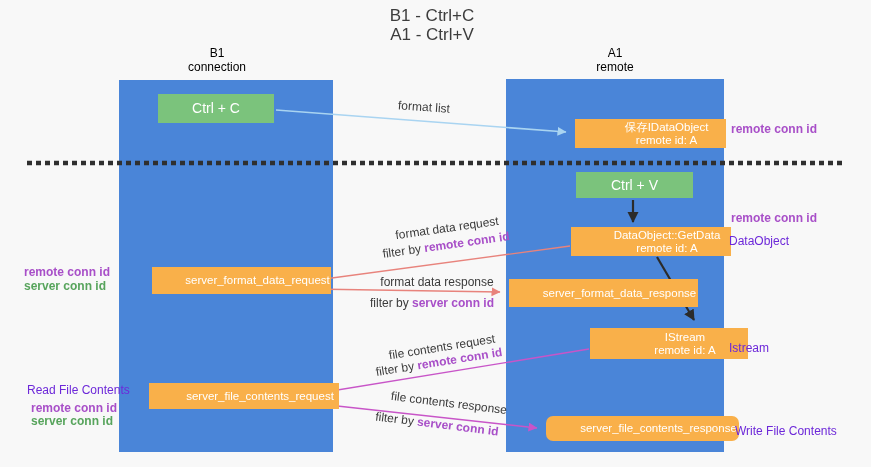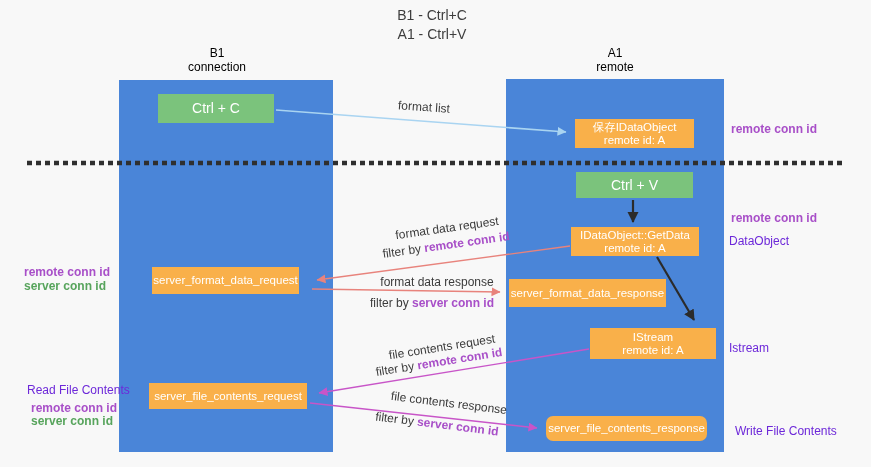--- a/index.html
+++ b/index.html
@@ -1,31 +1,31 @@
 <!DOCTYPE html>
 <html><head>
 <meta charset="utf-8">
 <style>
   html,body { margin:0; padding:0; }
   body { font-family:"Liberation Sans", sans-serif; background:#f8f8f8; }
   .canvas { position:relative; width:871px; height:467px; background:#f8f8f8; overflow:hidden; }
 
   .title-block { position:absolute; left:306px; top:6px; width:252px; text-align:center;
-                 font-size:14px; line-height:19px; color:#3d3d3d; }
+                 font-size:17px; line-height:19px; color:#3d3d3d; }
 
   .col { position:absolute; background:#4a85d8; z-index:1; }
   .col-header { position:absolute; text-align:center; font-size:12px; line-height:14px;
                 color:#000000; z-index:2; }
 
   .arrow-layer { position:absolute; left:0; top:0; z-index:3; }
 
   .box { position:absolute; display:flex; flex-direction:column; align-items:center;
          justify-content:center; color:#ffffff; text-align:center; z-index:4;
          font-size:11.5px; line-height:13px; white-space:nowrap; }
-  .box.orange { background:#f9b04a; }
+  .box.orange { background:#f9b04a;padding-left:32px; }
   .box.green  { background:#7bc37c; font-size:14px; }
 
   .flow-label { position:absolute; font-size:12px; color:#3b3b3b; white-space:nowrap;
                 z-index:5; }
   .side-label { position:absolute; font-size:12px; color:#6d28d9; white-space:nowrap;
                 z-index:5; line-height:14px; }
   .purple  { color:#a84fc8; font-weight:bold; }
   .green-t { color:#57a45c; font-weight:bold; }
 </style>
 </head>
@@ -87,21 +87,21 @@
   <div class="box orange" style="left:575px; top:119px; width:119px; height:29px;">
     <div>保存IDataObject</div>
     <div>remote id: A</div>
   </div>
 
   <div class="box green" style="left:576px; top:172px; width:117px; height:26px;">
     <div>Ctrl + V</div>
   </div>
 
   <div class="box orange" style="left:571px; top:227px; width:128px; height:29px;">
-    <div>IDataObject::GetData</div>
+    <div>DataObject::GetData</div>
     <div>remote id: A</div>
   </div>
 
   <div class="box orange" style="left:152px; top:267px; width:147px; height:27px;">
     <div>server_format_data_request</div>
   </div>
 
   <div class="box orange" style="left:509px; top:279px; width:157px; height:28px;">
     <div>server_format_data_response</div>
   </div>

